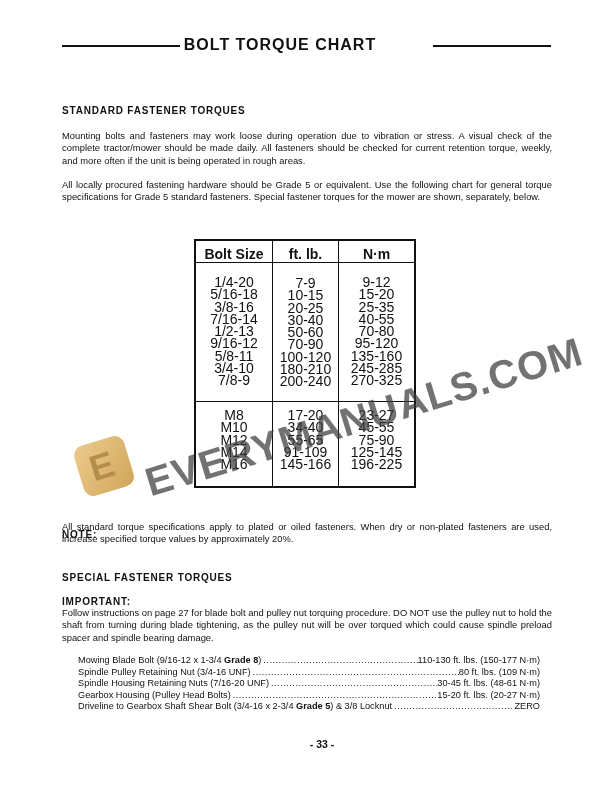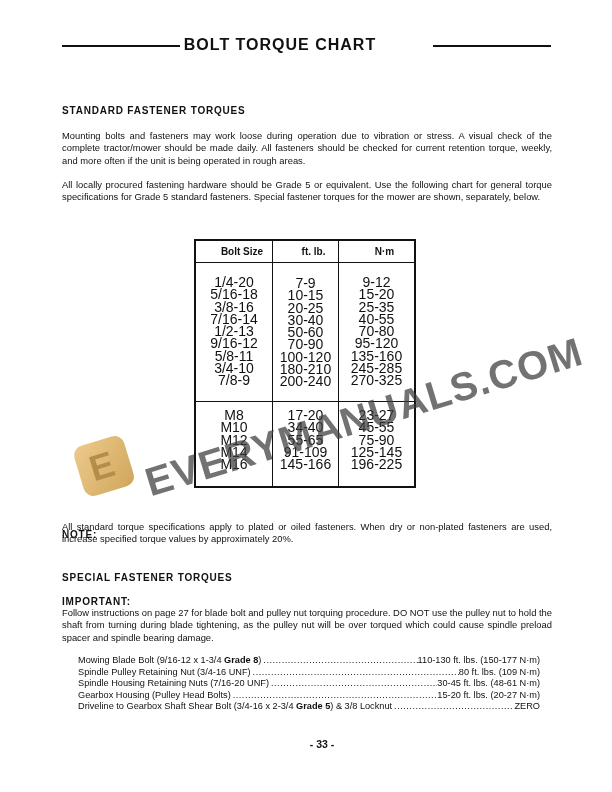--- a/index.html
+++ b/index.html
@@ -6,21 +6,21 @@
   body { width:612px; height:792px; background:#fff; position:relative; overflow:hidden;
          font-family:"Liberation Sans", sans-serif; color:#111; }
   .rule { position:absolute; height:2px; background:#111; top:45px; }
   .title { position:absolute; top:36px; left:0; width:560px; text-align:center;
            font-weight:bold; font-size:16px; letter-spacing:1px; }
   .h2 { position:absolute; left:62px; font-weight:bold; font-size:10px; letter-spacing:0.8px; }
   .para { position:absolute; left:62px; width:490px; font-size:9.4px; line-height:12.3px; text-align:justify; }
   .tbl { position:absolute; left:194px; top:239px; width:222px; height:249px; border:2px solid #111; box-sizing:border-box; }
   .vline { position:absolute; top:0; bottom:0; width:1px; background:#111; }
   .hline { position:absolute; left:0; right:0; height:1px; background:#111; }
-  .hdr { position:absolute; top:5px; font-weight:bold; font-size:10px; text-align:center;margin-left:8px; }
+  .hdr { position:absolute; top:5px; font-weight:bold; font-size:14px; text-align:center; }
   .col { position:absolute; text-align:center; font-size:14px; line-height:12.3px; }
   .specs { position:absolute; left:78px; width:462px; font-size:9.2px; line-height:11.5px; }
   .spec-row { display:flex; white-space:nowrap; overflow:hidden; }
   .spec-row .lbl { flex:0 0 auto; }
   .spec-row .dots { flex:1 1 auto; overflow:hidden; letter-spacing:0.5px; padding:0 2px; }
   .spec-row .val { flex:0 0 auto; }
   .footer { position:absolute; top:738px; left:16px; width:612px; text-align:center; font-weight:bold; font-size:10.5px; }
   .wm { position:absolute; left:92px; top:300px; transform:rotate(-17deg); transform-origin:0 0;
         font-weight:bold; font-size:40px; color:rgba(60,60,60,0.72); letter-spacing:1px; white-space:nowrap; }
   .wm-logo { position:absolute; left:78px; top:440px; width:52px; height:52px; border-radius:10px;

